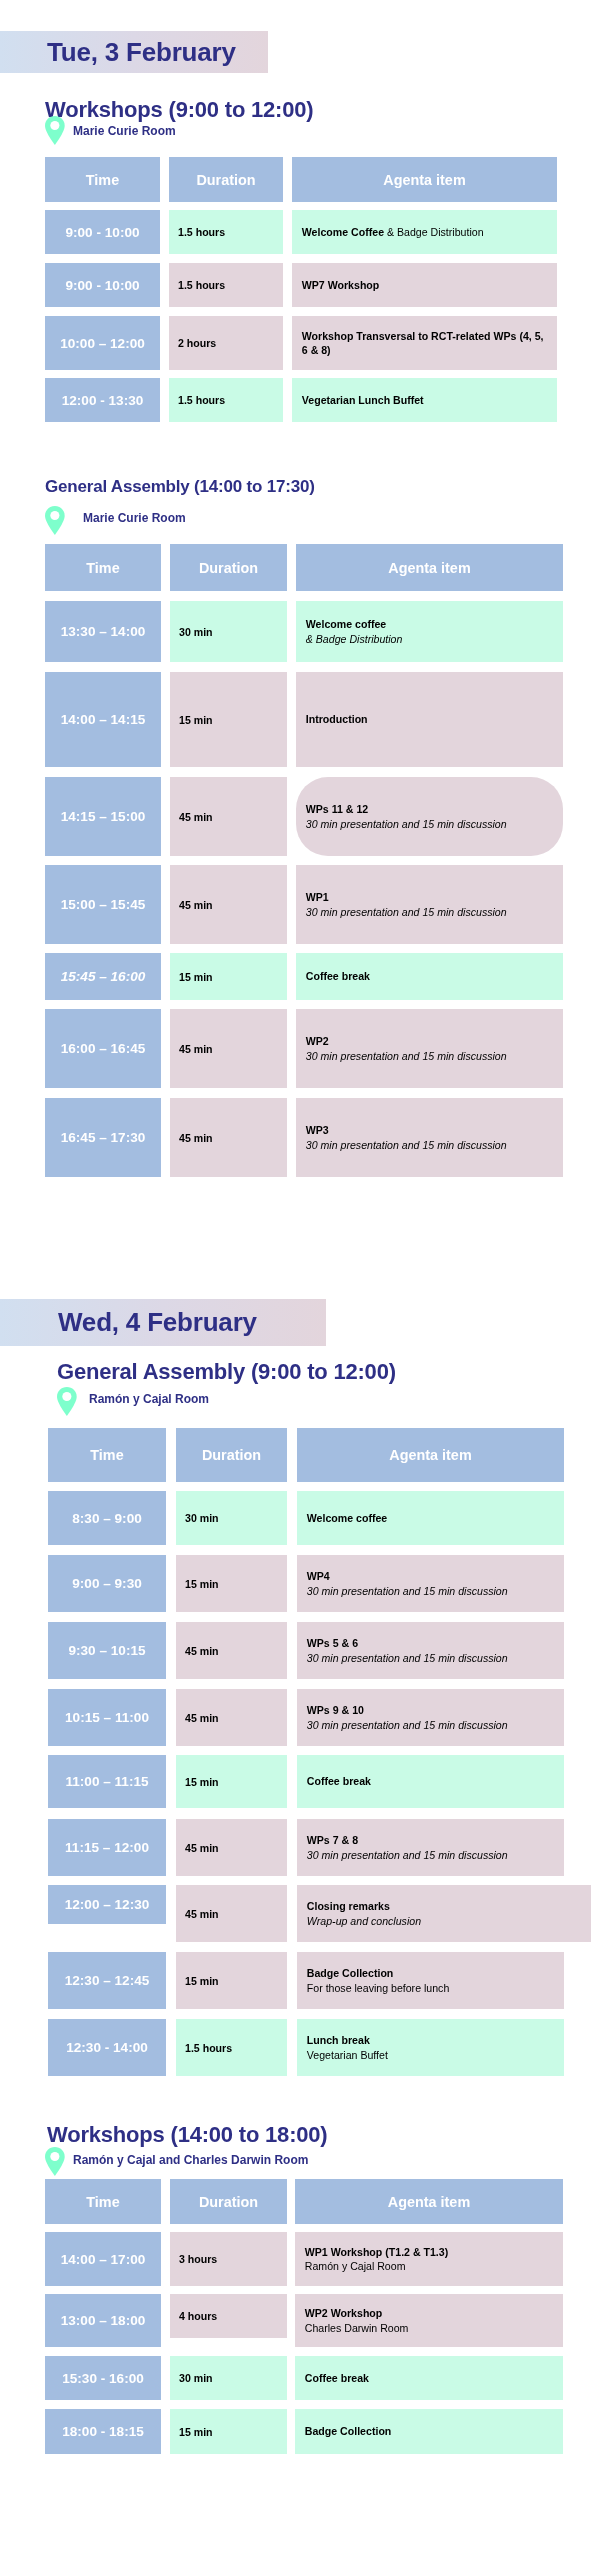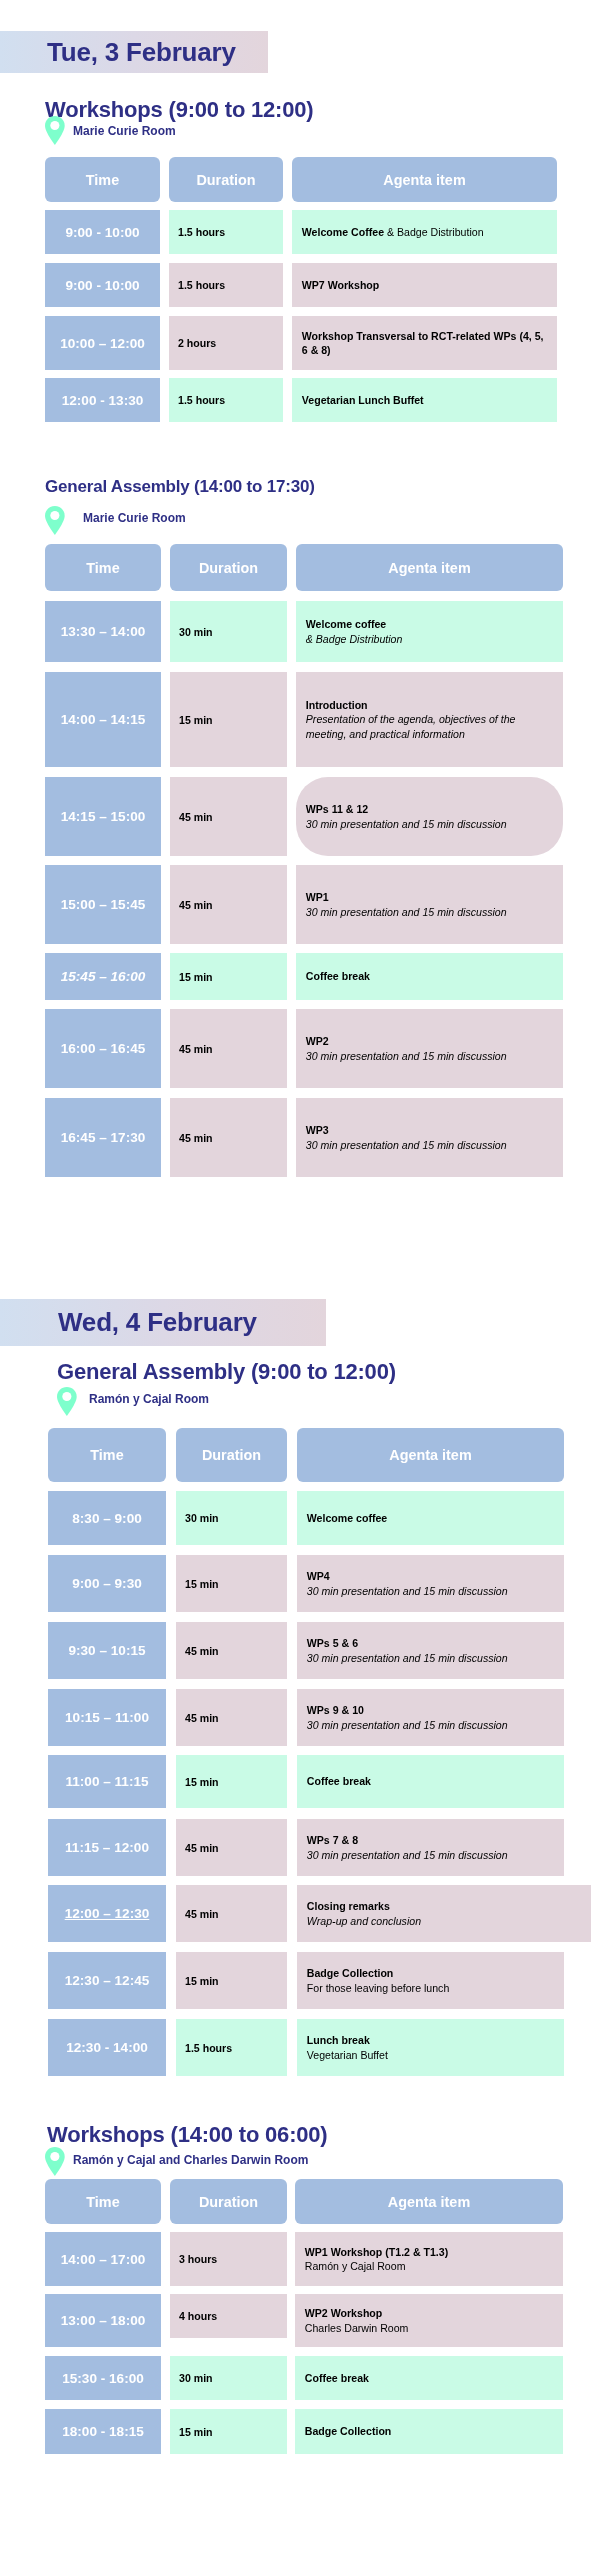--- a/index.html
+++ b/index.html
@@ -4,21 +4,21 @@
 <style>
   html,body{margin:0;padding:0;background:#fff;}
   body{width:601px;height:2576px;position:relative;overflow:hidden;font-family:"Liberation Sans","DejaVu Sans",sans-serif;}
   .banner{position:absolute;left:0;height:42px;background:linear-gradient(90deg,#d1dff0 0%,#dcd8e6 50%,#e3d5dc 100%);}
   .banner-text{position:absolute;top:6px;font-size:26px;font-weight:bold;color:#2e2f85;letter-spacing:-0.2px;white-space:nowrap;}
   .heading{position:absolute;left:45px;font-size:22px;font-weight:bold;color:#2e2f85;white-space:nowrap;letter-spacing:-0.2px;}
   .loc{position:absolute;left:45px;height:30px;}
   .pin{position:absolute;left:0;top:0;width:19.7px;height:29px;}
   .room{position:absolute;top:7.6px;font-size:12px;font-weight:bold;color:#2e2f85;white-space:nowrap;}
   .cell{position:absolute;box-sizing:border-box;display:flex;align-items:center;}
-  .hdr{background:#a3bde0;color:#fff;font-weight:bold;font-size:14.4px;justify-content:center;border-radius:6px;}
+  .hdr{background:#a3bde0;color:#fff;font-weight:bold;font-size:14.4px;justify-content:center;}
   .tcell{background:#a3bde0;color:#fff;font-weight:bold;font-size:13.6px;justify-content:center;}
   .mint{background:#c9fbe6;}
   .mauve{background:#e3d5dc;}
   .dcell{font-weight:bold;font-size:10.6px;color:#000;padding-left:9px;}
   .acell{font-size:10.6px;color:#000;padding-left:9.8px;padding-right:7.6px;flex-direction:column;align-items:flex-start;justify-content:center;line-height:14.4px;}
   .a-title{font-weight:bold;}
   .a-sub-i{font-style:italic;}
   .a-sub-n{font-style:normal;}
   .inline-rest{font-weight:normal;}
 </style>
@@ -83,21 +83,20 @@
 <div class="cell dcell mint" style="left:170px;top:601px;width:117px;height:61px;">30 min</div>
 <div class="cell acell mint" style="left:296px;top:601px;width:267px;height:61px;">
   <span class="a-title">Welcome coffee</span>
   <span class="a-sub-i">&amp; Badge Distribution</span>
 </div>
 
 <div class="cell tcell" style="left:45px;top:672px;width:116px;height:95px;">14:00 – 14:15</div>
 <div class="cell dcell mauve" style="left:170px;top:672px;width:117px;height:95px;">15 min</div>
 <div class="cell acell mauve" style="left:296px;top:672px;width:267px;height:95px;">
   <span class="a-title">Introduction</span>
-  <span class="a-sub-i">Presentation of the agenda, objectives of the meeting, and practical information</span>
 </div>
 
 <div class="cell tcell" style="left:45px;top:777px;width:116px;height:79px;">14:15 – 15:00</div>
 <div class="cell dcell mauve" style="left:170px;top:777px;width:117px;height:79px;">45 min</div>
 <div class="cell acell mauve" style="left:296px;top:777px;width:267px;height:79px;border-radius:32px;">
   <span class="a-title">WPs 11 &amp; 12</span>
   <span class="a-sub-i">30 min presentation and 15 min discussion</span>
 </div>
 
 <div class="cell tcell" style="left:45px;top:865px;width:116px;height:79px;">15:00 – 15:45</div>
@@ -177,42 +176,42 @@
   <span class="a-title">Coffee break</span>
 </div>
 
 <div class="cell tcell" style="left:48px;top:1819px;width:118px;height:57px;">11:15 – 12:00</div>
 <div class="cell dcell mauve" style="left:176px;top:1819px;width:111px;height:57px;">45 min</div>
 <div class="cell acell mauve" style="left:297px;top:1819px;width:267px;height:57px;">
   <span class="a-title">WPs 7 &amp; 8</span>
   <span class="a-sub-i">30 min presentation and 15 min discussion</span>
 </div>
 
-<div class="cell tcell" style="left:48px;top:1885px;width:118px;height:57px;text-decoration:underline;">12:00 – 12:30</div>
+<div class="cell tcell" style="left:48px;top:1885px;width:118px;height:39px;">12:00 – 12:30</div>
 <div class="cell dcell mauve" style="left:176px;top:1885px;width:111px;height:57px;">45 min</div>
 <div class="cell acell mauve" style="left:297px;top:1885px;width:294px;height:57px;">
   <span class="a-title">Closing remarks</span>
   <span class="a-sub-i">Wrap-up and conclusion</span>
 </div>
 
 <div class="cell tcell" style="left:48px;top:1952px;width:118px;height:57px;">12:30 – 12:45</div>
 <div class="cell dcell mauve" style="left:176px;top:1952px;width:111px;height:57px;">15 min</div>
 <div class="cell acell mauve" style="left:297px;top:1952px;width:267px;height:57px;">
   <span class="a-title">Badge Collection</span>
   <span class="a-sub-n">For those leaving before lunch</span>
 </div>
 
 <div class="cell tcell" style="left:48px;top:2019px;width:118px;height:57px;">12:30 - 14:00</div>
 <div class="cell dcell mint" style="left:176px;top:2019px;width:111px;height:57px;">1.5 hours</div>
 <div class="cell acell mint" style="left:297px;top:2019px;width:267px;height:57px;">
   <span class="a-title">Lunch break</span>
   <span class="a-sub-n">Vegetarian Buffet</span>
 </div>
 
-<div class="heading" style="left:47px;top:2122px;">Workshops (14:00 to 06:00)</div>
+<div class="heading" style="left:47px;top:2122px;">Workshops (14:00 to 18:00)</div>
 <div class="loc" style="left:45px;top:2147px;">
   <svg class="pin" viewBox="0 0 26 38">
       <path d="M13 0C5.8 0 0 5.6 0 12.6 0 21 13 38 13 38s13-17 13-25.4C26 5.6 20.2 0 13 0z" fill="#7effcc"></path>
       <circle cx="13" cy="12.5" r="6" fill="#fff"></circle>
     </svg>
   <span class="room" style="left:28px;top:6px;">Ramón y Cajal and Charles Darwin Room</span>
 </div>
 
 <div class="cell hdr" style="left:45px;top:2179px;width:116px;height:45px;">Time</div>
 <div class="cell hdr" style="left:170px;top:2179px;width:117px;height:45px;">Duration</div>

